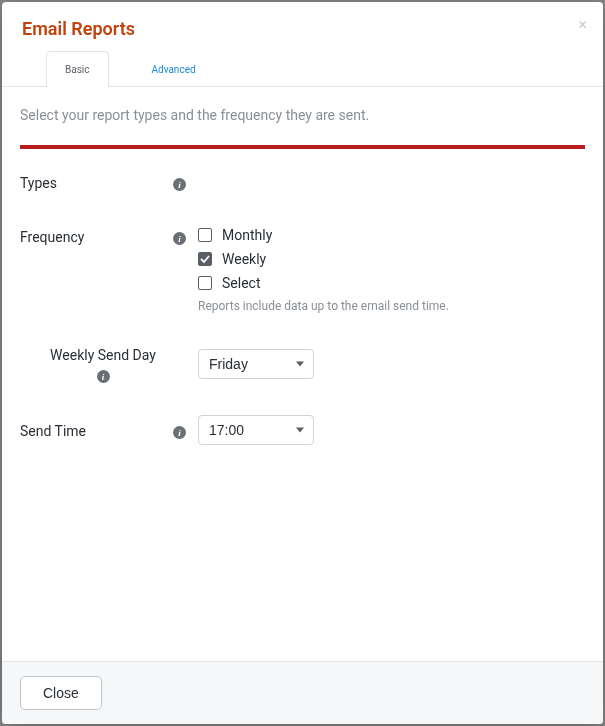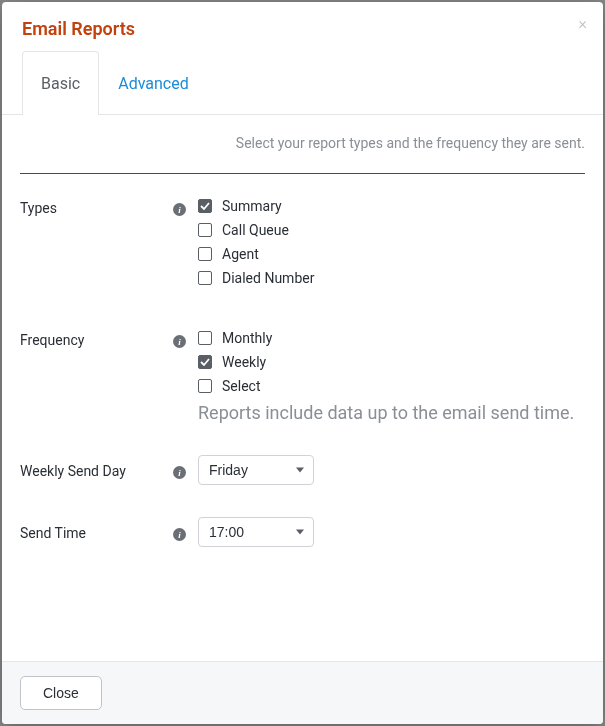--- a/index.html
+++ b/index.html
@@ -38,45 +38,46 @@
       font-size: 16px;
       cursor: pointer;
       font-weight: 300;
     }
     .tabs {
       display: flex;
       padding: 0 20px;
       border-bottom: 1px solid #e3e6e9;
     }
     .tab {
-      padding: 22px 18px;
-      font-size: 16px;
+      padding: 12px 18px;
+      font-size: 10px;
       cursor: pointer;
       border: 1px solid transparent;
       border-bottom: none;
       margin-bottom: -1px;
       border-radius: 4px 4px 0 0;
       color: #1a8cd8;
+      margin-left: 24px;
     }
     .tab.active {
       color: #5a5f66;
       border-color: #e3e6e9;
       background: #fff;
     }
     .modal-body {
       padding: 20px 18px;
       flex: 1;
       overflow: auto;
     }
     .intro-text {
-      text-align: right;
+      text-align: left;
       color: #8a8f96;
       font-size: 14px;
       padding-bottom: 22px;
-      border-bottom: 1px solid #b91c1c;
+      border-bottom: 4px solid #b91c1c;
       margin-bottom: 24px;
     }
     .form-row {
       display: flex;
       margin-bottom: 18px;
     }
     .form-label {
       width: 178px;
       text-align: right;
       padding-right: 12px;
@@ -126,21 +127,21 @@
       flex-shrink: 0;
     }
     .checkbox.checked {
       background: #5a5f66;
       border-color: #5a5f66;
     }
     .checkbox.checked svg { display: block; }
     .checkbox svg { display: none; width: 10px; height: 10px; }
     .help-text {
       color: #8a8f96;
-      font-size: 18px;
+      font-size: 12px;
       margin-top: 6px;
     }
     .select-wrap {
       position: relative;
       width: 116px;
     }
     select {
       width: 100%;
       padding: 6px 28px 6px 10px;
       font-size: 14px;
@@ -207,42 +208,20 @@
 
   <div class="modal-body">
 
     <div class="intro-text">Select your report types and the frequency they are sent.</div>
 
     <div class="form-row">
       <div class="form-label">
         <span>Types</span>
         <span class="info-icon">i</span>
       </div>
-      <div class="form-control">
-        <div class="checkbox-row">
-          <span class="checkbox checked">
-              <svg viewBox="0 0 10 10">
-                <path d="M1 5 L4 8 L9 2" stroke="#fff" stroke-width="1.8" fill="none"></path>
-              </svg>
-            </span>
-          <span>Summary</span>
-        </div>
-        <div class="checkbox-row">
-          <span class="checkbox"></span>
-          <span>Call Queue</span>
-        </div>
-        <div class="checkbox-row">
-          <span class="checkbox"></span>
-          <span>Agent</span>
-        </div>
-        <div class="checkbox-row">
-          <span class="checkbox"></span>
-          <span>Dialed Number</span>
-        </div>
-      </div>
     </div>
 
     <div style="height:18px"></div>
 
     <div class="form-row">
       <div class="form-label">
         <span>Frequency</span>
         <span class="info-icon">i</span>
       </div>
       <div class="form-control">
@@ -262,21 +241,21 @@
           <span class="checkbox"></span>
           <span>Select</span>
         </div>
         <div class="help-text">Reports include data up to the email send time.</div>
       </div>
     </div>
 
     <div style="height:14px"></div>
 
     <div class="form-row" style="align-items:center;">
-      <div class="form-label" style="align-items:center;">
+      <div class="form-label" style="align-items:center;flex-direction:column;">
         <span>Weekly Send Day</span>
         <span class="info-icon">i</span>
       </div>
       <div class="form-control">
         <div class="select-wrap">
           <select>
             <option>Friday</option>
           </select>
         </div>
       </div>

